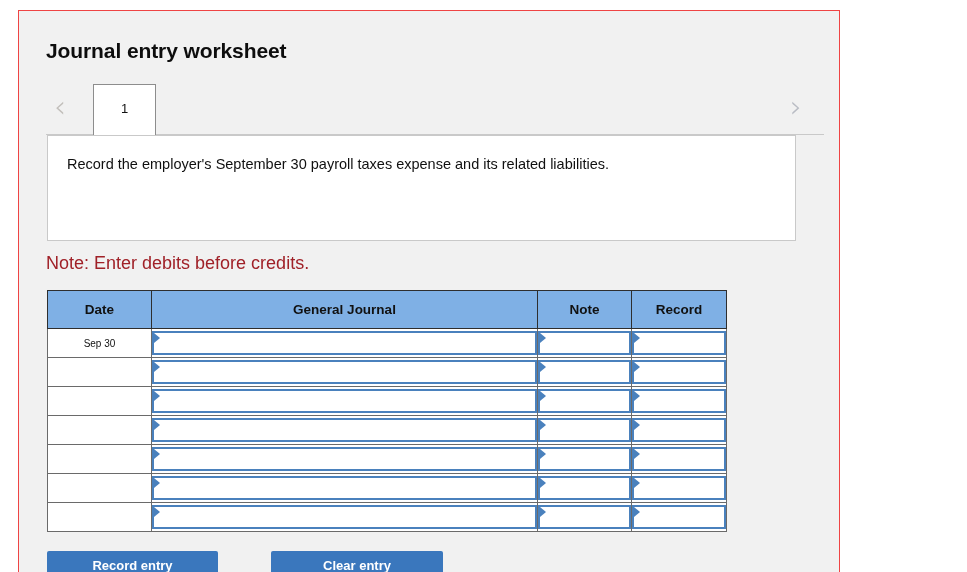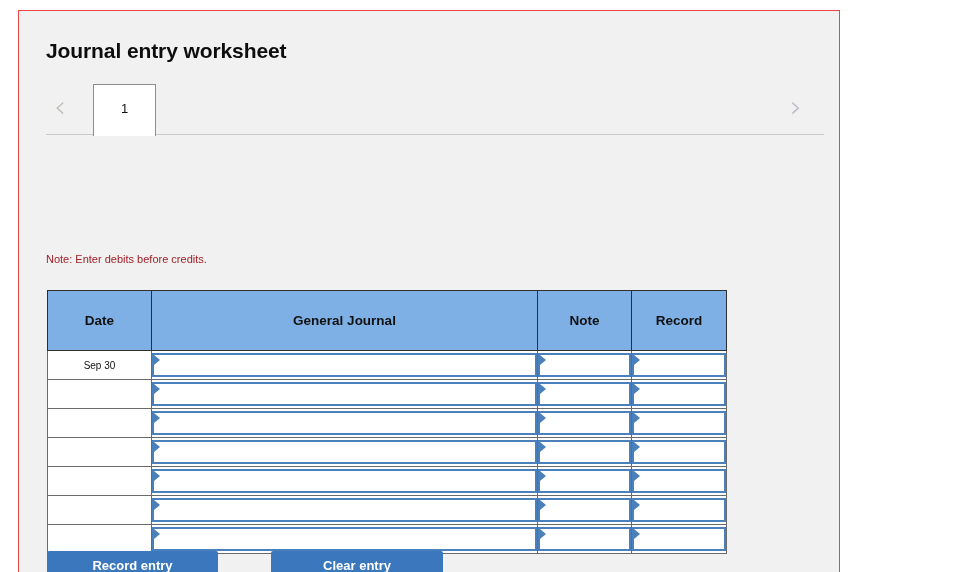--- a/index.html
+++ b/index.html
@@ -103,42 +103,42 @@
     width: 690px;
     font-size: 14.5px;
     line-height: 22px;
     color: #101010;
   }
 
   #note {
     position: absolute;
     left: 27px;
     top: 242px;
-    font-size: 11px;
+    font-size: 18px;
     color: #a02128;
     white-space: nowrap;
   }
 
   
   #jtable {
     position: absolute;
     left: 28px;
     top: 279px;
     width: 679px;
     border-collapse: collapse;
     table-layout: fixed;
   }
   #jtable th {
     background: #7fb0e5;
     border: 1px solid #2e2e2e;
     height: 27px;
     font-size: 13.5px;
     font-weight: bold;
     color: #111;
-    padding: 16px;
+    padding: 5px;
   }
   #jtable td {
     border: 1px solid #6a6a6a;
     padding: 0;
     height: 28px;
     background: #ffffff;
     vertical-align: middle;
   }
   td.date-cell {
     text-align: center;
@@ -213,20 +213,23 @@
 
   <div id="title">Journal entry worksheet</div>
 
   <div id="tabstrip">
     <div id="tabline"></div>
     <div class="chev" id="chev-prev">‹</div>
     <div id="tab-1">1</div>
     <div class="chev" id="chev-next">›</div>
   </div>
 
+  <div id="descbox">
+    <div id="desctext">Record the employer's September 30 payroll taxes expense and its related liabilities.</div>
+  </div>
 
   <div id="note">Note: Enter debits before credits.</div>
 
   <table id="jtable">
     <colgroup>
       <col style="width:104px">
       <col style="width:386px">
       <col style="width:94px">
       <col style="width:95px">
     </colgroup>

